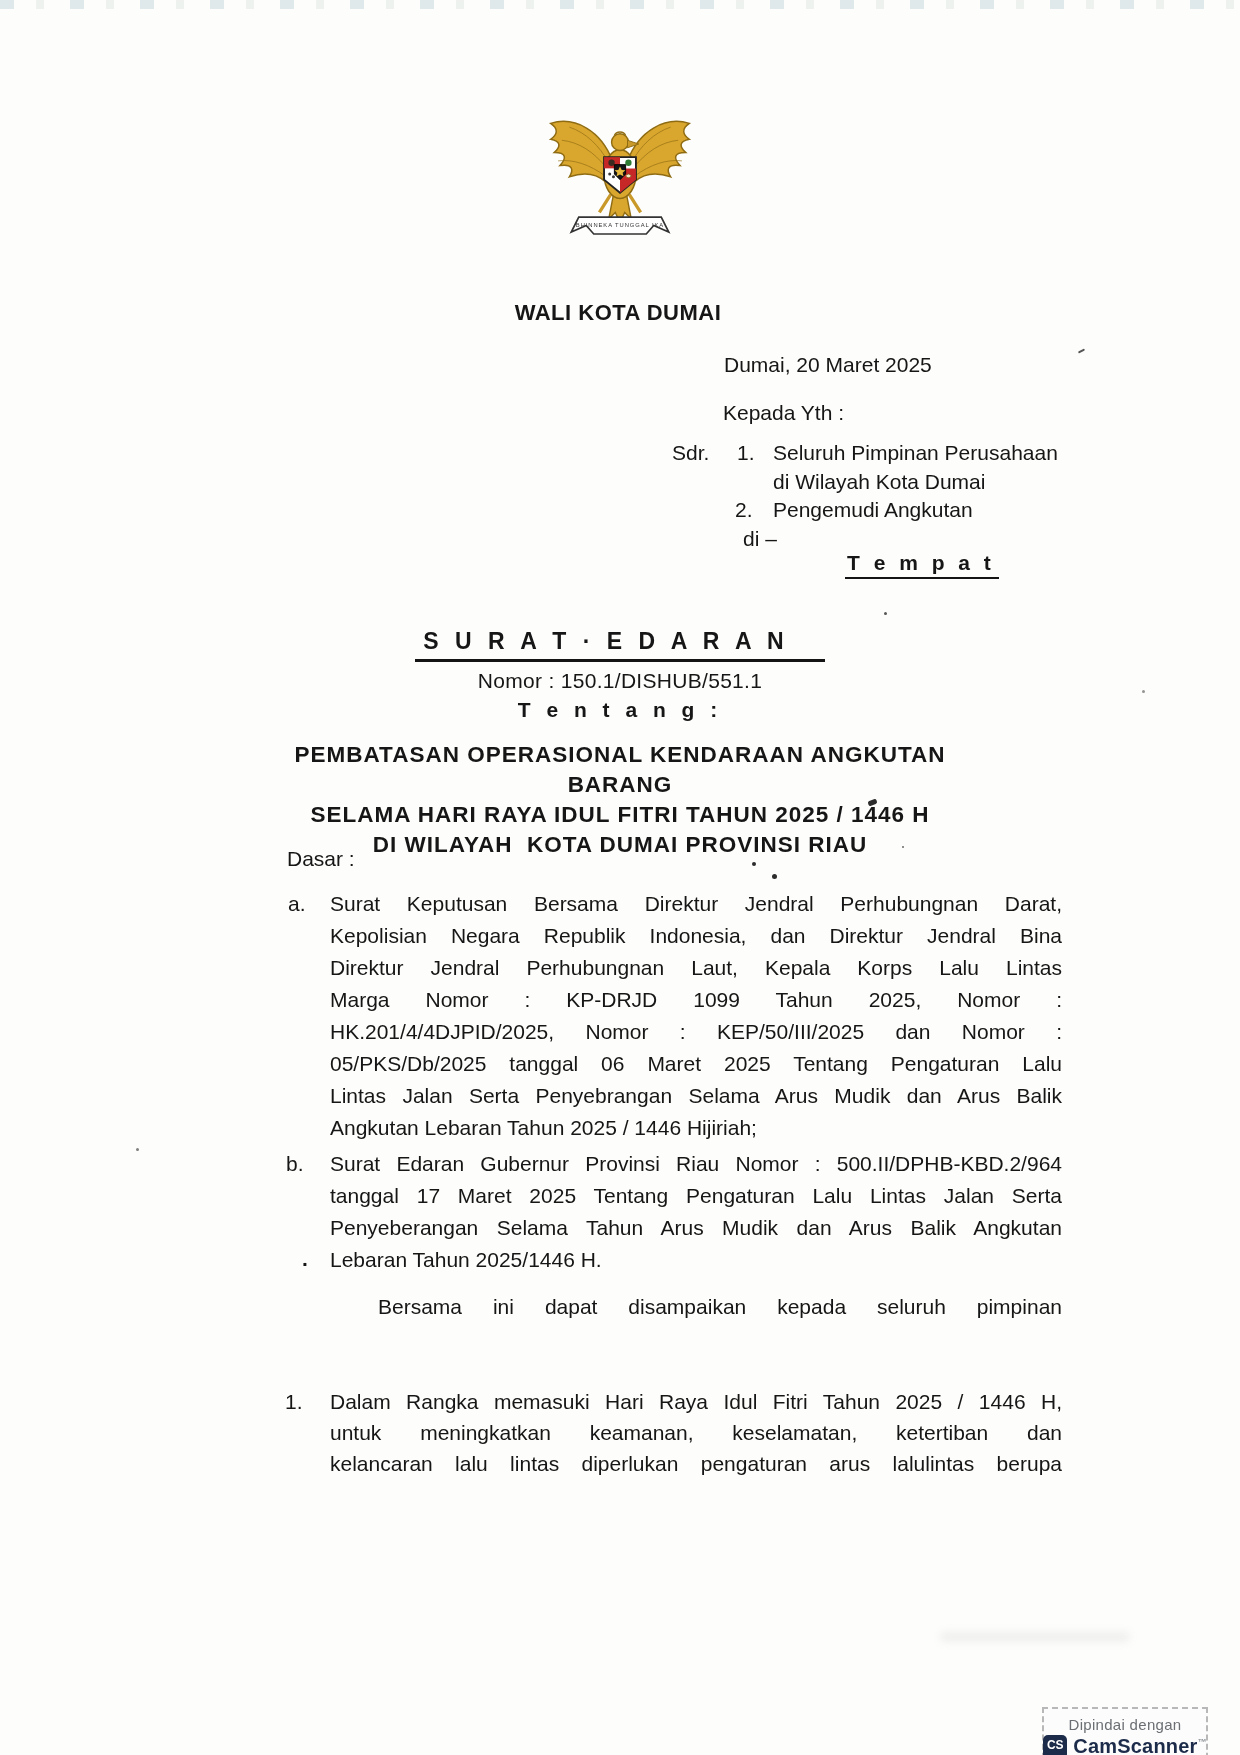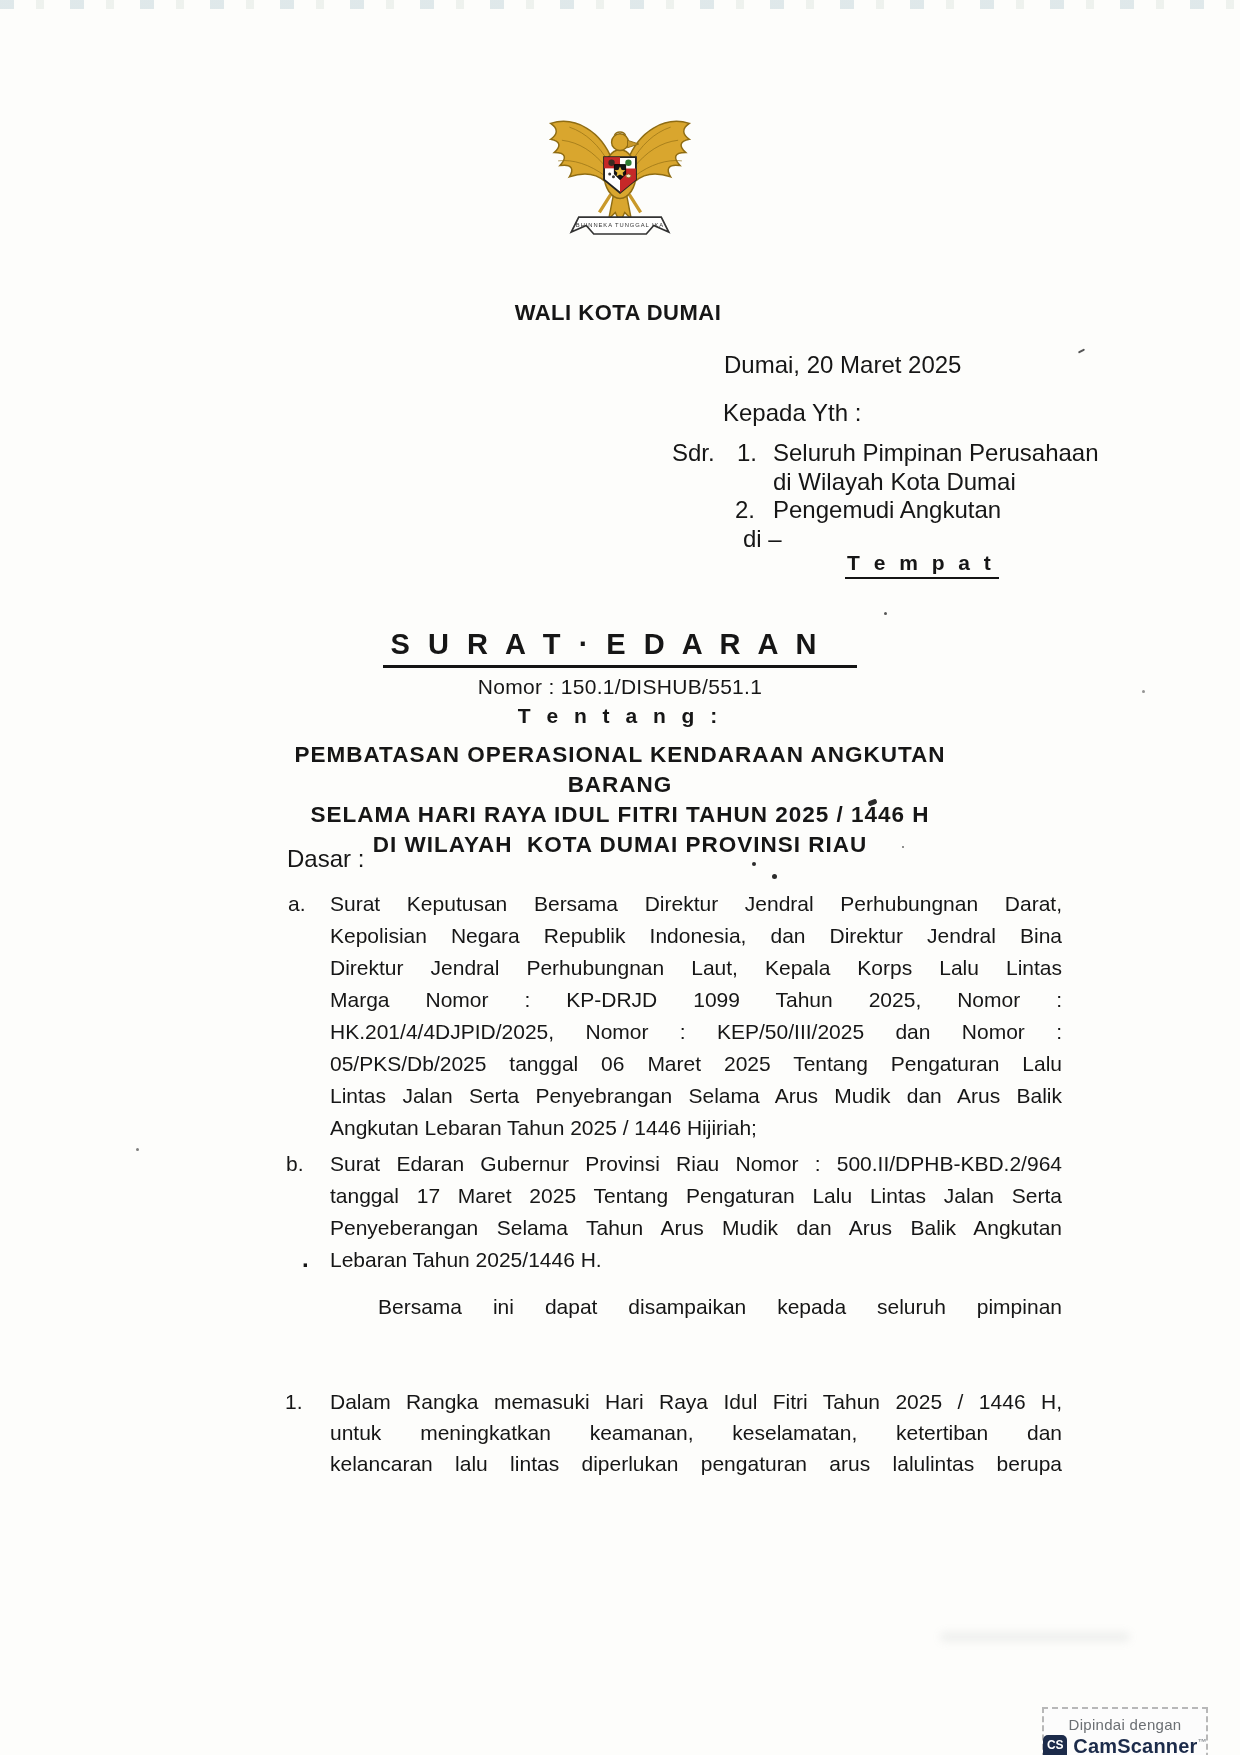--- a/index.html
+++ b/index.html
@@ -16,30 +16,30 @@
   .top-streaks{
     position:absolute;top:0;left:0;right:0;height:9px;
     background:repeating-linear-gradient(90deg,
       rgba(120,160,175,.28) 0 14px, rgba(255,255,255,0) 14px 36px,
       rgba(150,175,160,.18) 36px 44px, rgba(255,255,255,0) 44px 70px);
     opacity:.8;
   }
   .smudge{position:absolute;background:#9aa0a0;filter:blur(4px);opacity:.14;border-radius:8px;}
   .speck{position:absolute;background:#2c2c2c;border-radius:50%;}
   .abs{position:absolute;}
-  .txt{font-size:24px;line-height:26px;white-space:nowrap;}
+  .txt{font-size:21px;line-height:26px;white-space:nowrap;}
   .bold{font-weight:bold;}
   .letterhead{
     position:absolute;top:300px;left:468px;width:300px;
     text-align:center;font-size:22px;font-weight:bold;letter-spacing:.5px;
   }
   .center-col{position:absolute;left:380px;width:480px;text-align:center;}
   .se-underline{
     display:inline-block;
-    font-weight:bold;font-size:29px;letter-spacing:5px;
+    font-weight:bold;font-size:23px;letter-spacing:5px;
     border-bottom:3px solid #141414;
     padding:0 36px 4px 8px;
     white-space:nowrap;
   }
   .nomor{font-size:21px;margin-top:7px;letter-spacing:.3px;}
   .tentang{font-size:21px;font-weight:bold;letter-spacing:5px;margin-top:5px;}
   .title-block{
     position:absolute;left:240px;top:740px;width:760px;
     text-align:center;font-weight:bold;font-size:22.5px;line-height:30px;letter-spacing:1px;
   }

